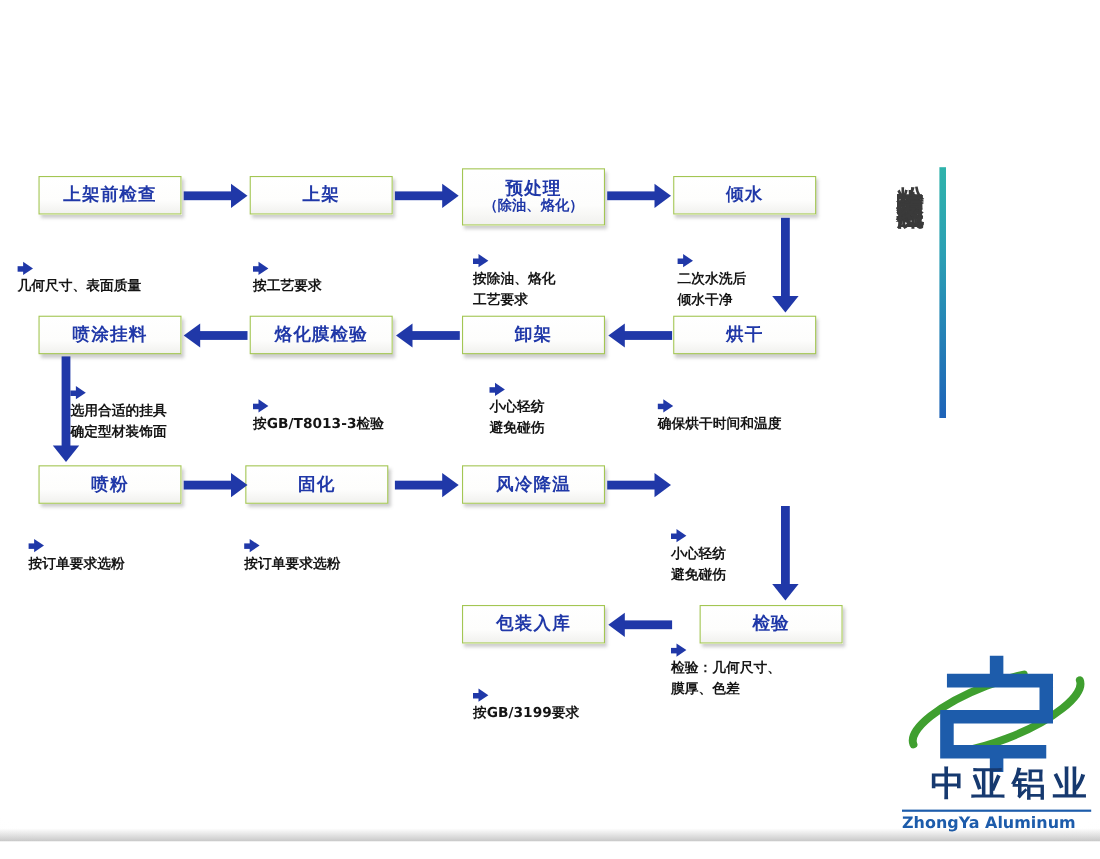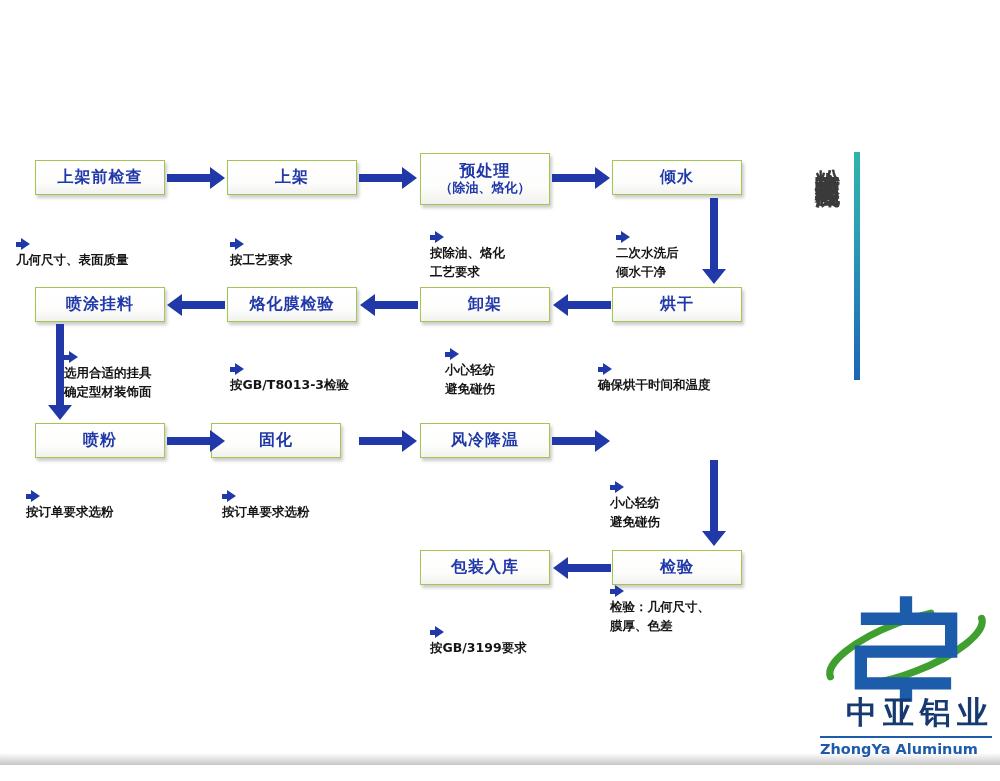--- a/index.html
+++ b/index.html
@@ -201,21 +201,21 @@
         <span class="tip"></span>
       </span>
     <div class="txt">
         <div>确保烘干时间和温度</div>
       </div>
   </div>
 
   <div class="box" style="left:35px;top:423px">
     <div class="lbl">喷粉</div>
   </div>
-  <div class="box" style="left:211px;top:423px">
+  <div class="box" style="left:223px;top:423px">
     <div class="lbl">固化</div>
   </div>
   <div class="box" style="left:420px;top:423px">
     <div class="lbl">风冷降温</div>
   </div>
 
   <div class="arr-r" style="left:167px;top:430px">
       <div class="shaft"></div>
       <div class="head"></div>
     </div>
@@ -258,21 +258,21 @@
       </span>
     <div class="txt">
         <div>小心轻纺</div>
         <div>避免碰伤</div>
       </div>
   </div>
 
   <div class="box" style="left:420px;top:550px">
     <div class="lbl">包装入库</div>
   </div>
-  <div class="box" style="left:612px;top:550px">
+  <div class="box" style="left:636px;top:550px">
     <div class="lbl">检验</div>
   </div>
 
   <div class="arr-l" style="left:553px;top:557px">
       <div class="shaft"></div>
       <div class="head"></div>
     </div>
 
   <div class="note" style="left:430px;top:624px">
     <span class="bullet">

